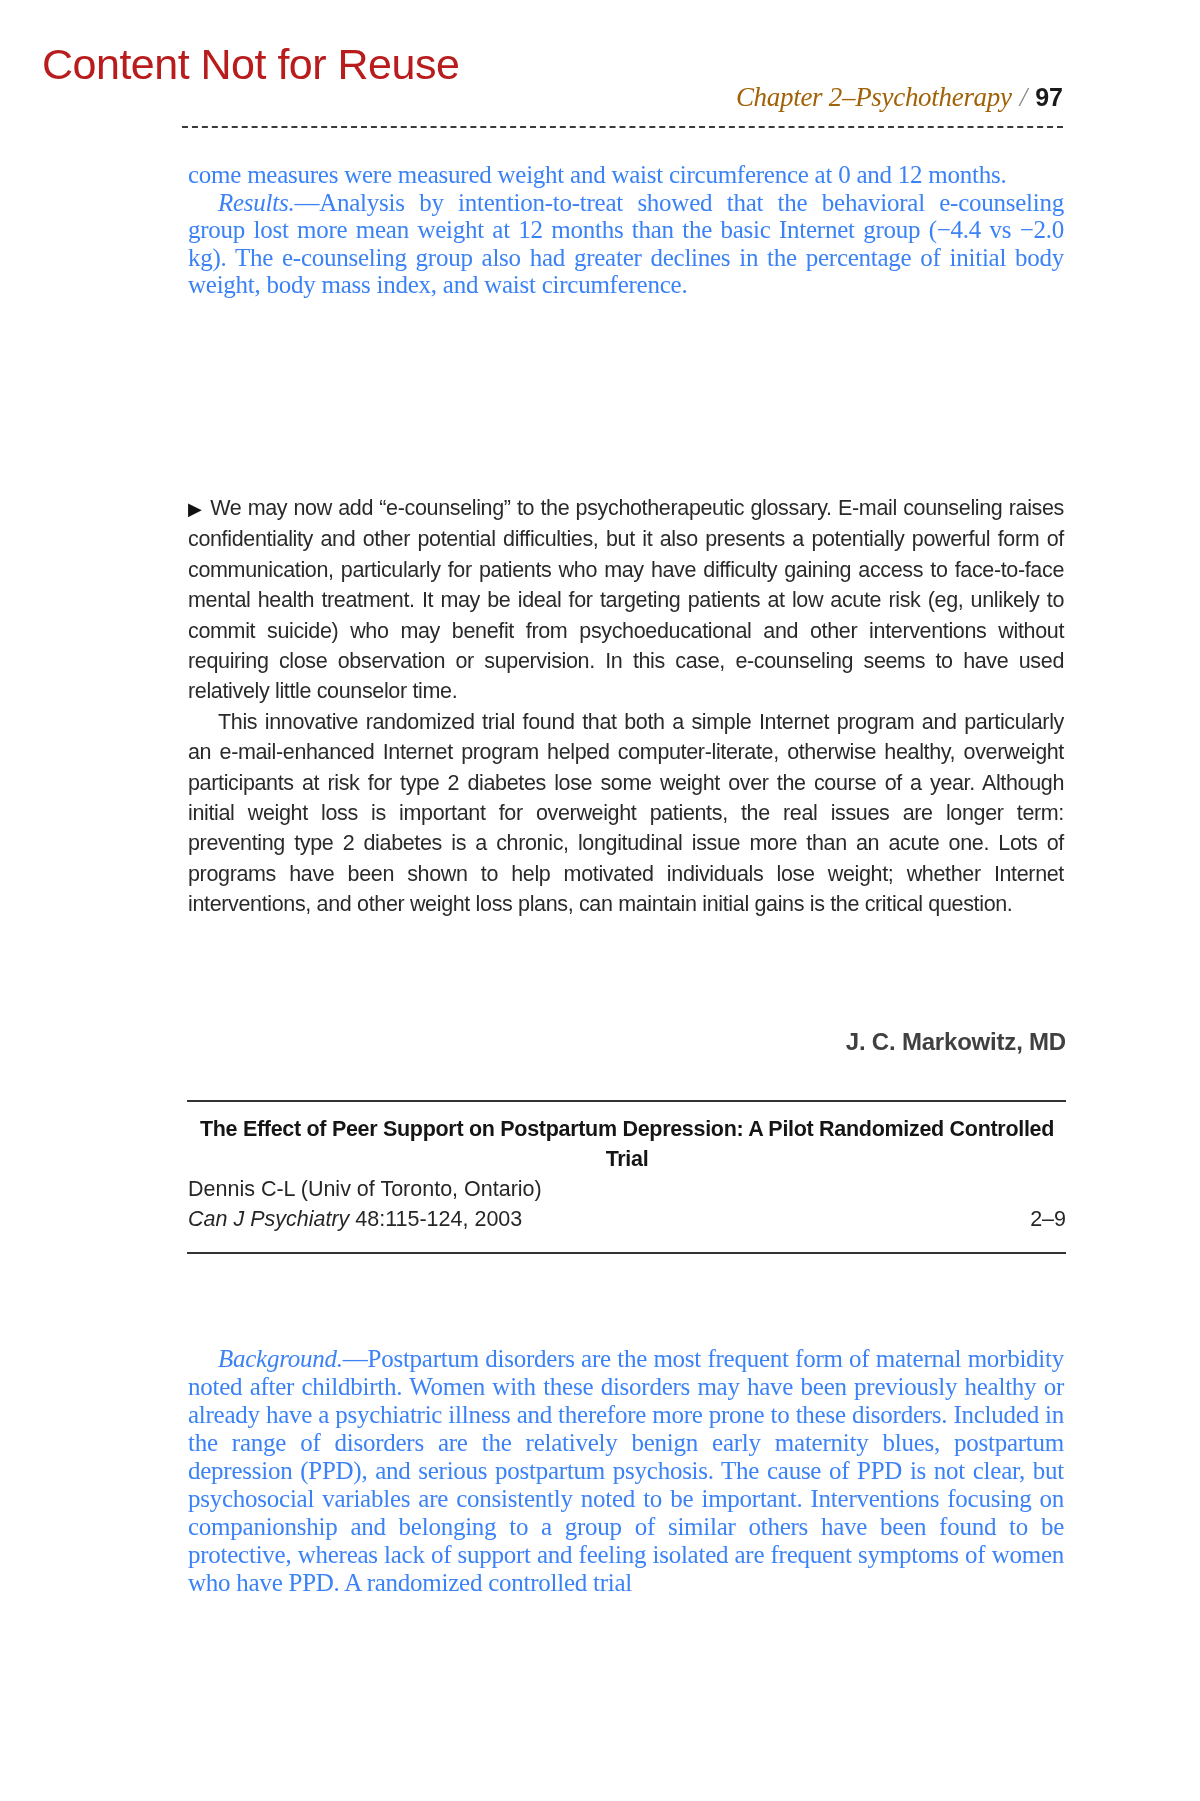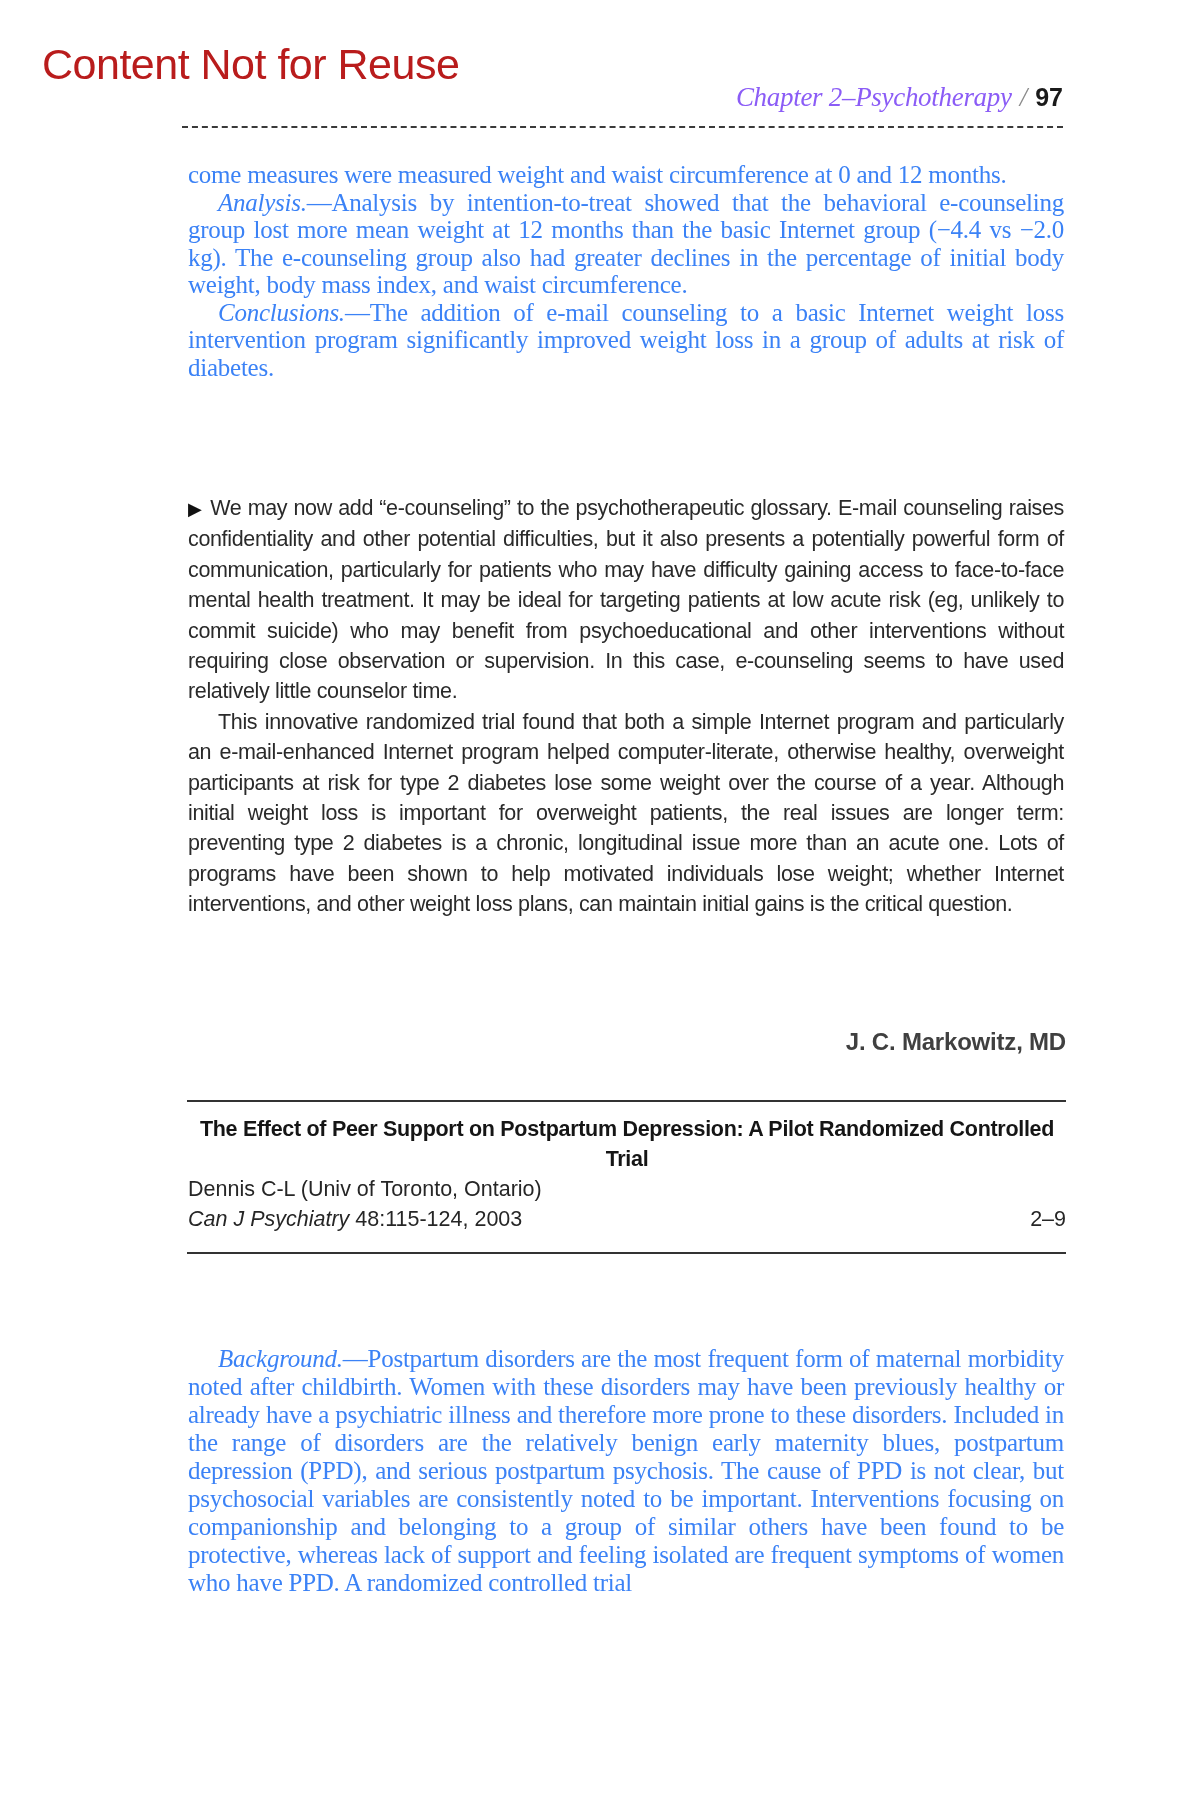--- a/index.html
+++ b/index.html
@@ -6,21 +6,21 @@
   body { width: 1200px; height: 1801px; position: relative; overflow: hidden; color: #1e1e1e; }
   .watermark {
     position: absolute; left: 42px; top: 40px;
     font-family: "Liberation Sans", sans-serif; font-size: 43px; color: #b91c1c;
     letter-spacing: -0.5px; white-space: nowrap;
   }
   .running-head {
     position: absolute; right: 137px; top: 82px;
     font-family: "Liberation Serif", serif; font-size: 27px; white-space: nowrap;
   }
-  .running-head .chapter { font-style: italic; color: #8b5cf6; letter-spacing: -0.3px; }
+  .running-head .chapter { font-style: italic; color: #a16207; letter-spacing: -0.3px; }
   .running-head .sep { color: #8a8a8a; margin: 0 8px; font-style: italic; }
   .running-head .page { font-family: "Liberation Sans", sans-serif; font-weight: bold; font-size: 25px; color: #1a1a1a; text-align: right; }
   .rule {
     position: absolute; left: 182px; width: 881px; height: 0;
     border-top: 2px dashed #3a3a3a;
   }
   .rule.r1 { top: 126px; }
   .rule.r2 { top: 1100px; left: 187px; width: 879px; border-top-style: solid; border-top-width: 2px; border-color:#333; }
   .rule.r3 { top: 1252px; left: 187px; width: 879px; border-top-style: solid; border-top-width: 2px; border-color:#333; }
 
@@ -60,22 +60,21 @@
 <div class="watermark">Content Not for Reuse</div>
 
 <div class="running-head">
   <span class="chapter">Chapter 2–Psychotherapy</span><span class="sep">/</span><span class="page">97</span>
 </div>
 
 <div class="rule r1"></div>
 
 <div class="block serif abstract-block">
   <p>come measures were measured weight and waist circumference at 0 and 12 months.</p>
-  <p class="indent"><span class="label-italic">Analysis.</span><span>—Analysis by intention-to-treat showed that the behavioral e-counseling group lost more mean weight at 12 months than the basic Internet group (−4.4 vs −2.0 kg). The e-counseling group also had greater declines in the percentage of initial body weight, body mass index, and waist circumference.</span></p>
-  <p class="indent"><span class="label-italic">Conclusions.</span><span>—The addition of e-mail counseling to a basic Internet weight loss intervention program significantly improved weight loss in a group of adults at risk of diabetes.</span></p>
+  <p class="indent"><span class="label-italic">Results.</span><span>—Analysis by intention-to-treat showed that the behavioral e-counseling group lost more mean weight at 12 months than the basic Internet group (−4.4 vs −2.0 kg). The e-counseling group also had greater declines in the percentage of initial body weight, body mass index, and waist circumference.</span></p>
 </div>
 
 <div class="block sans commentary-block">
   <p><span class="arrow">▶</span><span>We may now add “e-counseling” to the psychotherapeutic glossary. E-mail counseling raises confidentiality and other potential difficulties, but it also presents a potentially powerful form of communication, particularly for patients who may have difficulty gaining access to face-to-face mental health treatment. It may be ideal for targeting patients at low acute risk (eg, unlikely to commit suicide) who may benefit from psychoeducational and other interventions without requiring close observation or supervision. In this case, e-counseling seems to have used relatively little counselor time.</span></p>
   <p class="indent">This innovative randomized trial found that both a simple Internet program and particularly an e-mail-enhanced Internet program helped computer-literate, otherwise healthy, overweight participants at risk for type 2 diabetes lose some weight over the course of a year. Although initial weight loss is important for overweight patients, the real issues are longer term: preventing type 2 diabetes is a chronic, longitudinal issue more than an acute one. Lots of programs have been shown to help motivated individuals lose weight; whether Internet interventions, and other weight loss plans, can maintain initial gains is the critical question.</p>
 </div>
 
 <div class="author-sig">J. C. Markowitz, MD</div>
 
 <div class="rule r2"></div>

